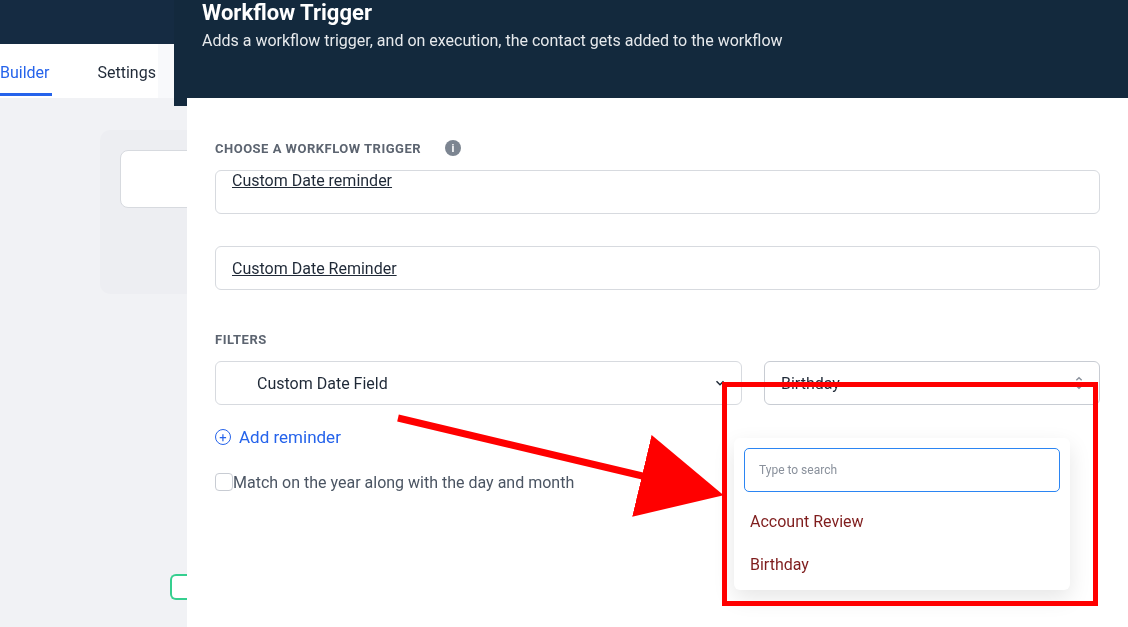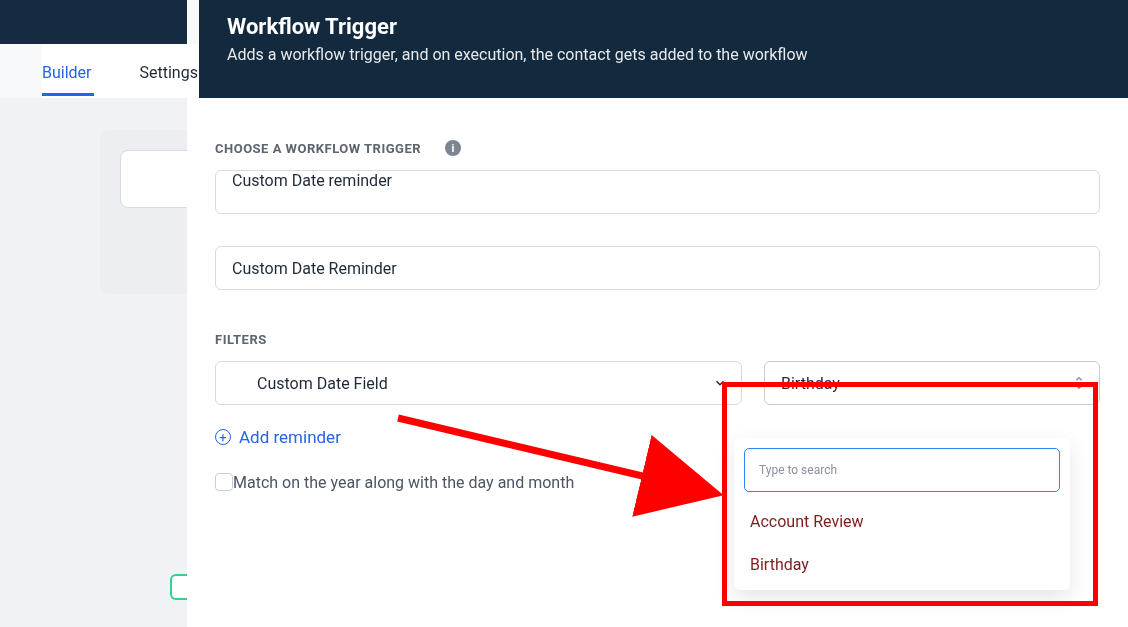--- a/index.html
+++ b/index.html
@@ -26,21 +26,20 @@
     .tab-row {
       position: absolute;
       top: 44px;
       left: 0;
       width: 158px;
       height: 54px;
       background: #fff;
       display: flex;
       align-items: center;
       padding: 0 0;
-      margin-left: 42px;
     }
     .tab {
       padding: 14px 16px 12px 0;
       margin-right: 32px;
       font-size: 16px;
       color: #1f2937;
       cursor: pointer;
       position: relative;
     }
     .tab.active {
@@ -78,26 +77,26 @@
       left: 20px;
       width: 230px;
       height: 58px;
       background: #fff;
       border: 1px solid #d7dadf;
       border-radius: 8px;
     }
     .header-panel {
       position: absolute;
       top: 0;
-      left: 199px;
+      left: 174px;
       right: 0;
       height: 106px;
       background: #13293d;
       color: #fff;
-      padding: 14px 28px 0 28px;
+      padding: 0 28px 0 28px;
     }
     .header-title {
       font-size: 22px;
       font-weight: 700;
       margin-bottom: 6px;
     }
     .header-sub {
       font-size: 16px;
       color: #e6e9ec;
       font-weight: 400;
@@ -140,20 +139,21 @@
       width: 100%;
       height: 44px;
       border: 1px solid #d7dadf;
       border-radius: 6px;
       padding: 0 16px;
       font-size: 16px;
       color: #1f2937;
       background: #fff;
       margin-bottom: 28px;
       outline: none;
+      text-decoration: underline;
     }
     .filters-row {
       display: flex;
       gap: 22px;
       margin-bottom: 22px;
     }
     .custom-select {
       position: relative;
       height: 44px;
       border: 1px solid #d7dadf;

